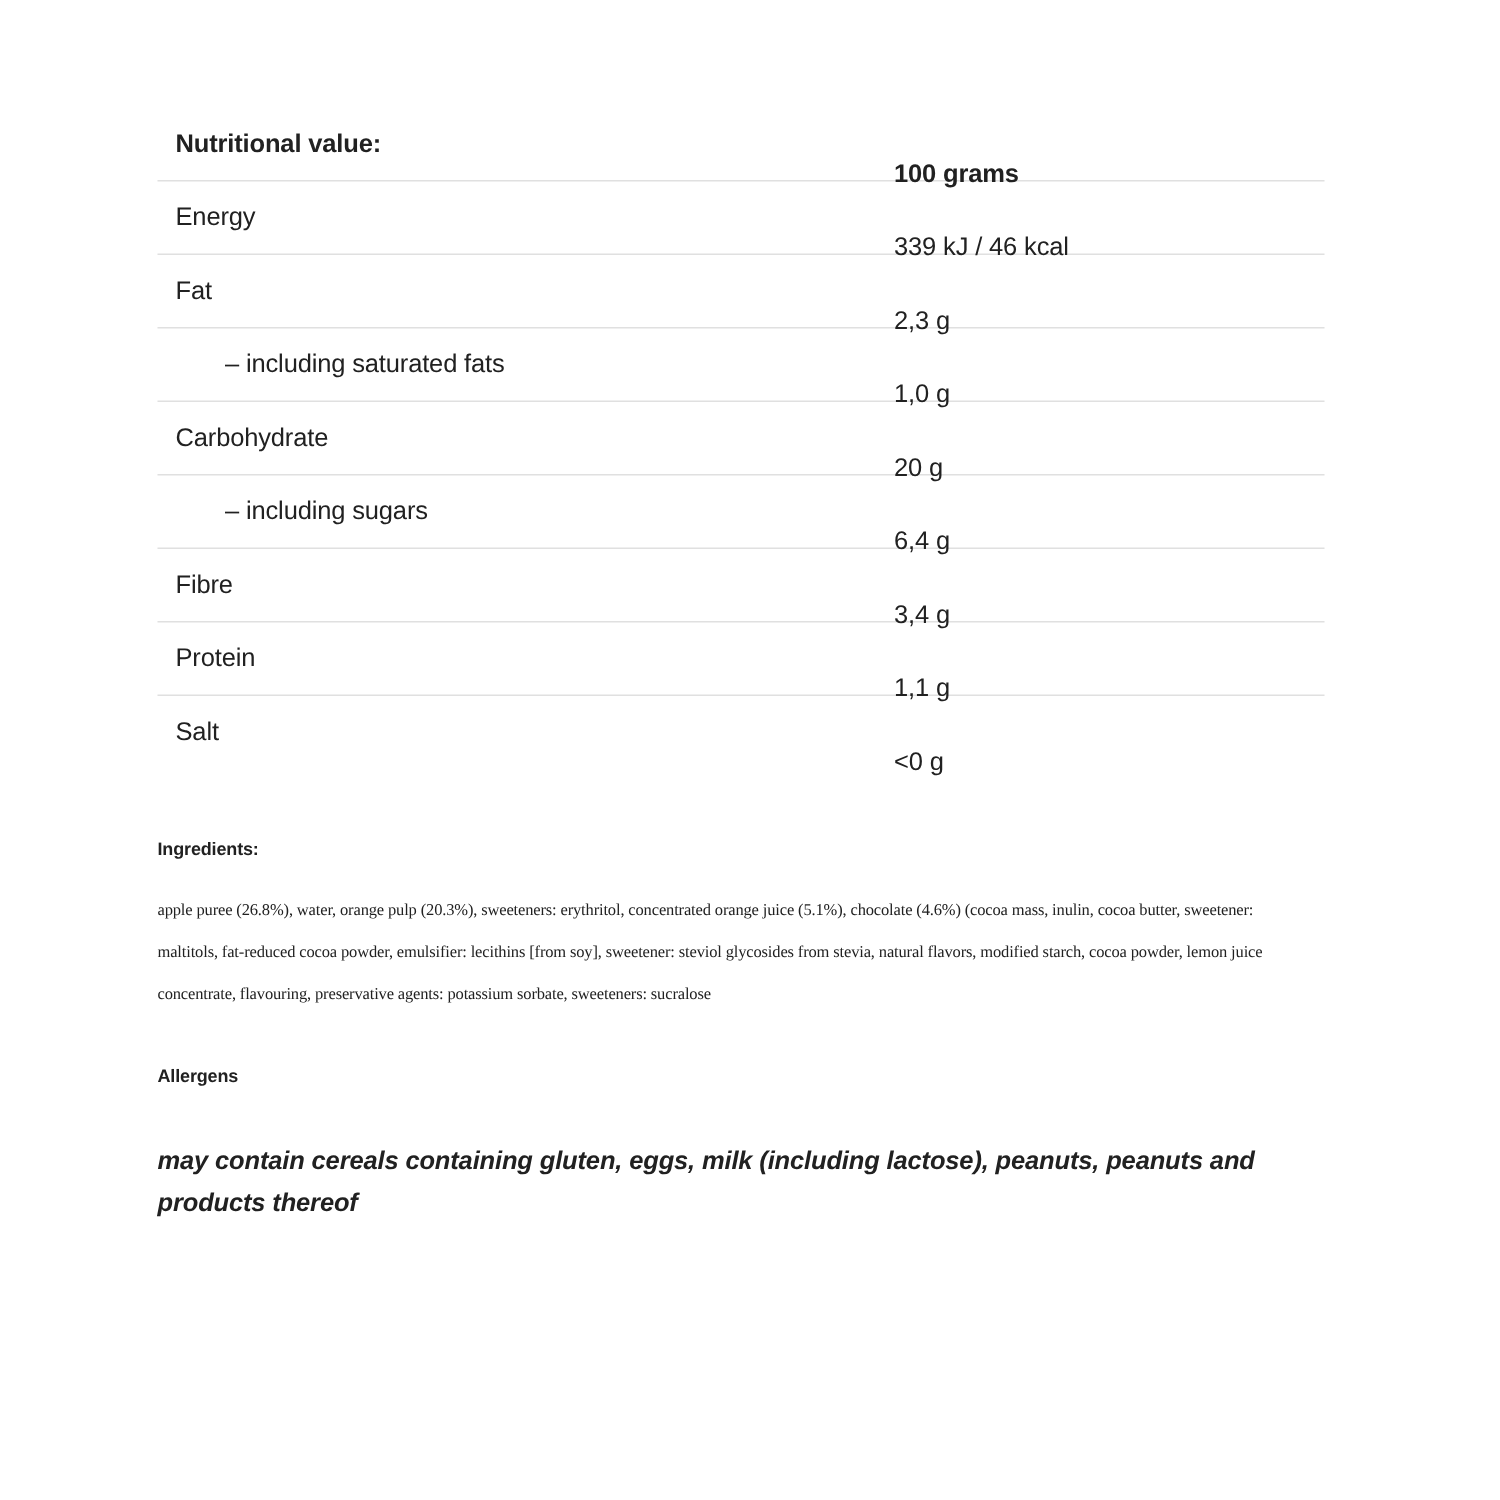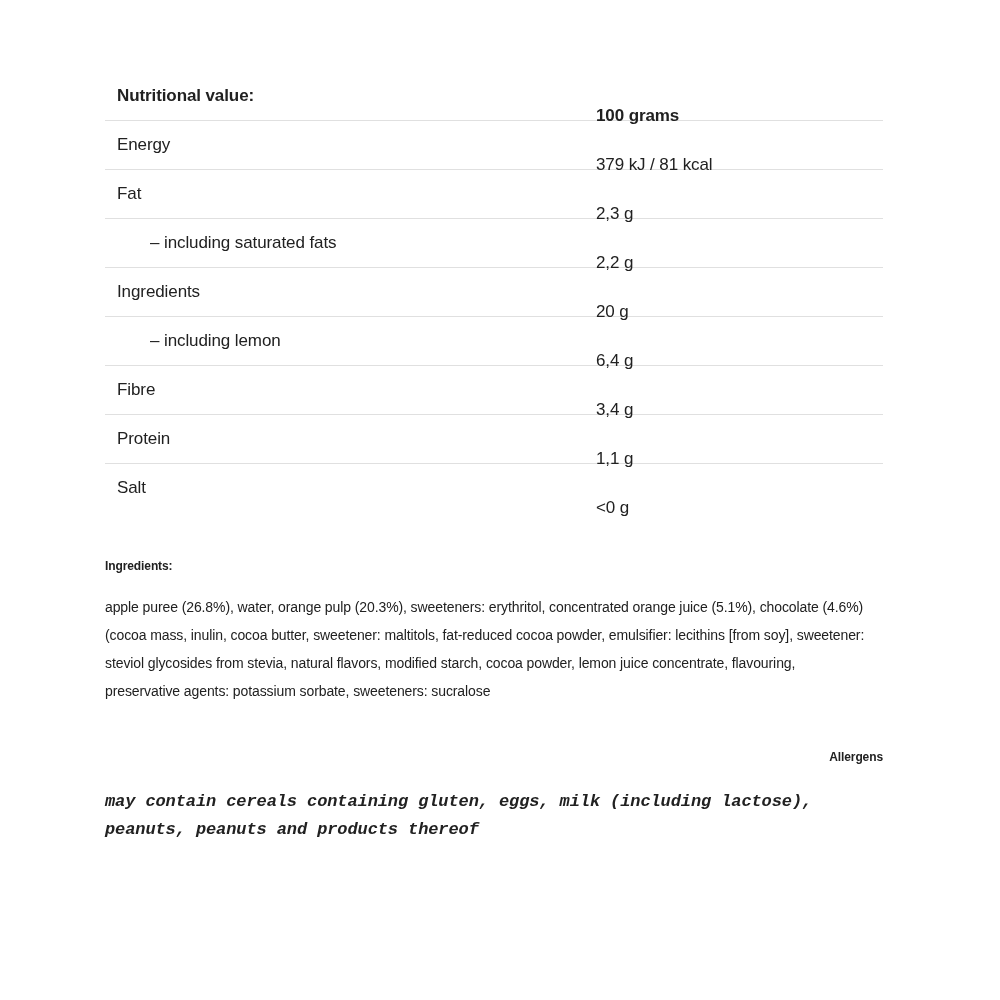--- a/index.html
+++ b/index.html
@@ -51,70 +51,70 @@
   
   .section-heading {
     font-size: 12px;
     font-weight: bold;
     letter-spacing: -0.1px;
   }
   .ingredients-heading { margin-top: 47px; }
   .ingredients-text {
     margin-top: 20px;
     width: 762px;
-    font-size: 14px;
+    font-size: 11px;
     line-height: 28px;
     letter-spacing: -0.1px;
+    font-family: Liberation Serif, serif;
   }
-  .allergens-heading { margin-top: 45px; text-align: right; }
+  .allergens-heading { margin-top: 33px; }
   .allergens-text {
-    margin-top: 24px;
+    margin-top: 36px;
     width: 762px;
     font-size: 17px;
     line-height: 28px;
     font-style: italic;
     font-weight: bold;
     letter-spacing: -0.1px;
-    font-family: Liberation Mono, monospace;
   }
 </style>
 </head>
 <body>
 
 <div class="page">
   <div class="content">
 
     <div class="ntable">
       <div class="ntable-header">
         <div class="cell-label">Nutritional value:</div>
         <div class="cell-value">100 grams</div>
       </div>
       <div>
       <div class="ntable-row">
         <div class="cell-label">Energy</div>
-        <div class="cell-value">379 kJ / 81 kcal</div>
+        <div class="cell-value">339 kJ / 46 kcal</div>
       </div>
 
       <div class="ntable-row">
         <div class="cell-label">Fat</div>
         <div class="cell-value">2,3 g</div>
       </div>
 
       <div class="ntable-row indent">
         <div class="cell-label">– including saturated fats</div>
-        <div class="cell-value">2,2 g</div>
+        <div class="cell-value">1,0 g</div>
       </div>
 
       <div class="ntable-row">
-        <div class="cell-label">Ingredients</div>
+        <div class="cell-label">Carbohydrate</div>
         <div class="cell-value">20 g</div>
       </div>
 
       <div class="ntable-row indent">
-        <div class="cell-label">– including lemon</div>
+        <div class="cell-label">– including sugars</div>
         <div class="cell-value">6,4 g</div>
       </div>
 
 
       <div class="ntable-row">
         <div class="cell-label">Fibre</div>
         <div class="cell-value">3,4 g</div>
       </div>
 
       <div class="ntable-row">

